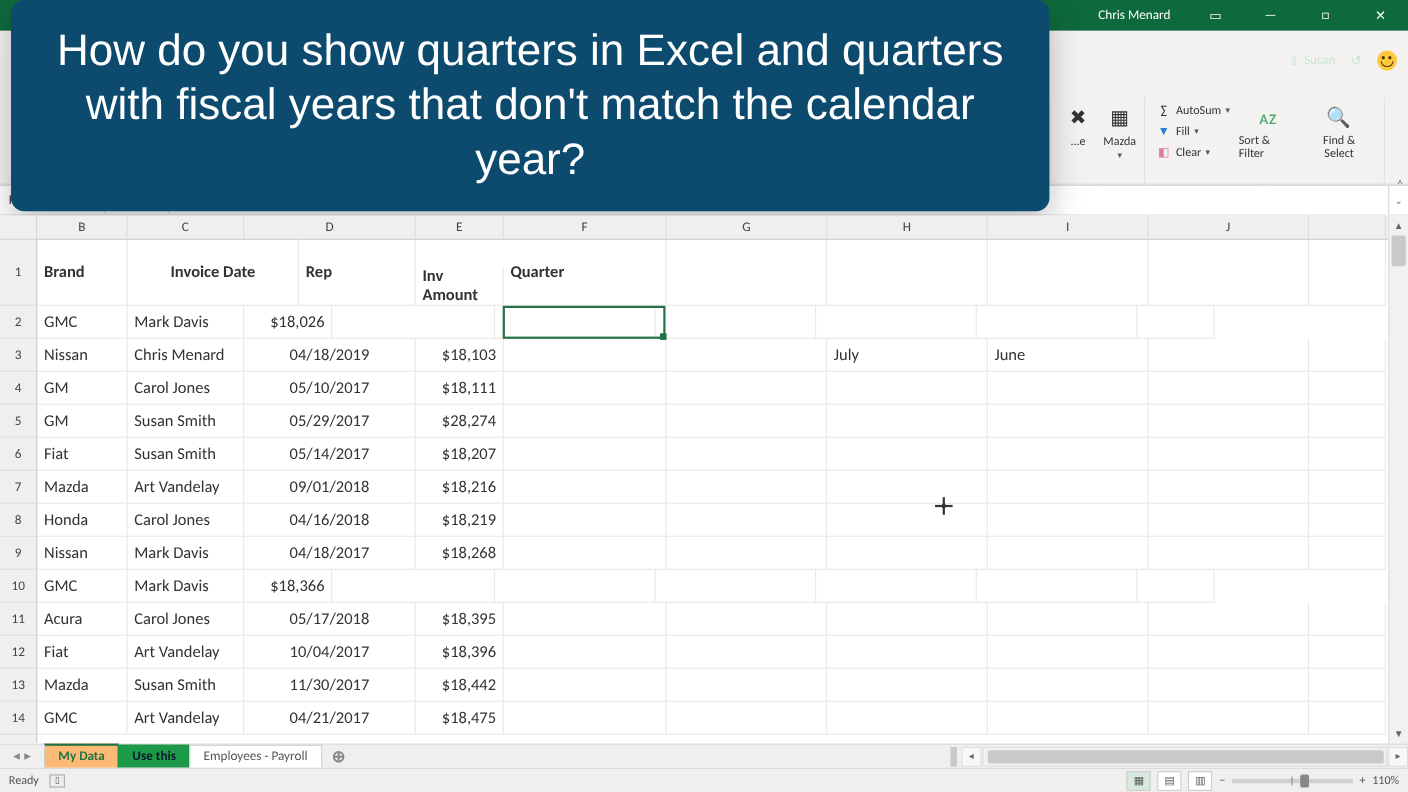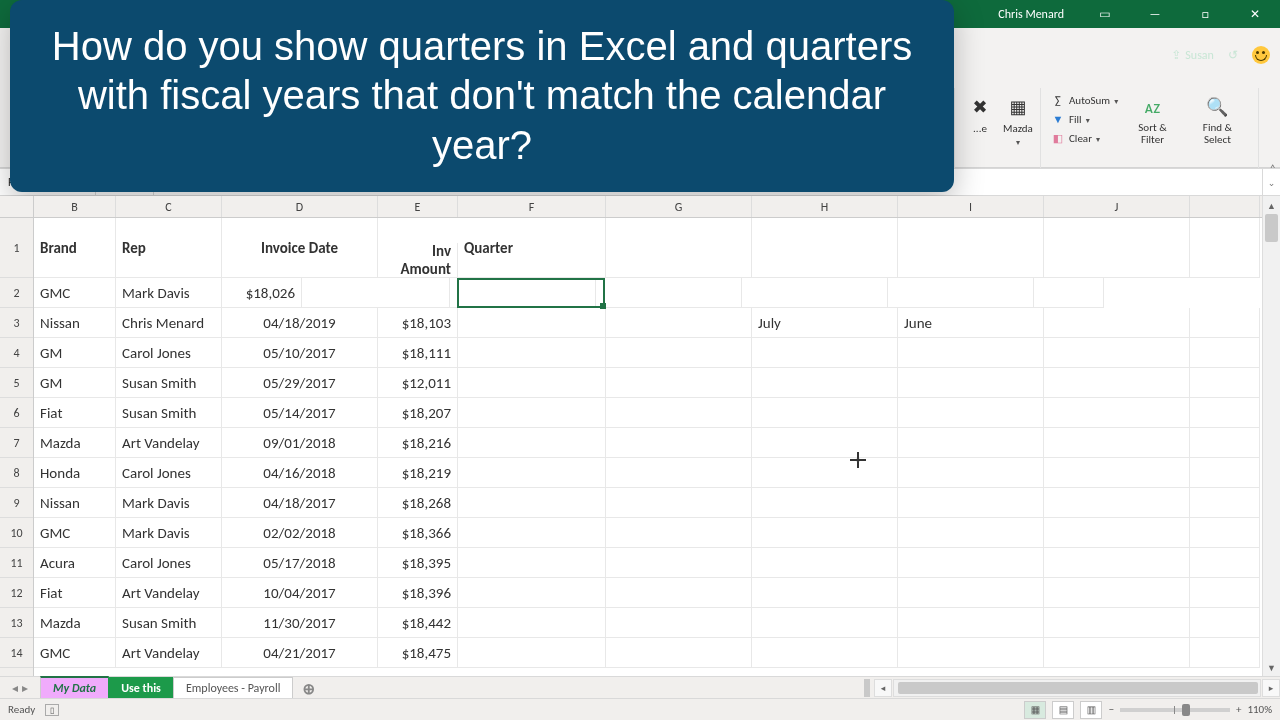--- a/index.html
+++ b/index.html
@@ -56,21 +56,21 @@
   .cC { width: 106px; }
   .cD { width: 156px; justify-content: center; }
   .cE { width: 80px; justify-content: flex-end; }
   .cF { width: 148px; }
   .cG { width: 146px; }
   .cH { width: 146px; }
   .cI { width: 146px; }
   .cJ { width: 146px; }
   .cK { width: 70px; }
   .hdrrow .cD { justify-content: center; }
-  .hdrrow .cE { justify-content: flex-end; line-height: 1.2; text-align: right; white-space: normal; margin-top: 25px; }
+  .hdrrow .cE { justify-content: flex-end; line-height: 1.2; text-align: left; white-space: normal; margin-top: 25px; }
   .hdrrow .cell { align-items: center; }
 
   .active-cell { position: absolute; border: 2px solid #217346; pointer-events: none; }
   .active-cell::after { content: ""; position: absolute; right: -3px; bottom: -3px; width: 6px; height: 6px; background: #217346; }
 
   .vscroll { position: absolute; top: 0; right: 0; width: 18px; bottom: 0; background: #f1f1f1; border-left: 1px solid #ddd; }
   .vscroll .track { position: absolute; top: 18px; bottom: 18px; left: 2px; right: 2px; background: #f1f1f1; }
   .vscroll .thumb { position: absolute; top: 0; height: 28px; left: 0; right: 0; background: #c9c9c9; border-radius: 2px; }
   .vscroll .arr { position: absolute; left: 0; right: 0; height: 18px; display: flex; align-items: center; justify-content: center; color: #666; font-size: 9px; }
   .vscroll .up { top: 0; } .vscroll .down { bottom: 0; }
@@ -80,22 +80,22 @@
   .cursor-cross::before, .cursor-cross::after { content: ""; position: absolute; background: #333; }
   .cursor-cross::before { left: 7px; top: 0; width: 2px; height: 16px; }
   .cursor-cross::after { top: 7px; left: 0; height: 2px; width: 16px; }
   .cursor-cross .d { position: absolute; left: 6px; top: 6px; width: 4px; height: 4px; border: 1px solid #333; border-radius: 50%; background: #fff; }
 
   
   .tabbar { position: absolute; bottom: 22px; left: 0; right: 0; height: 22px; background: #f1efed; border-top: 1px solid #d9d9d9; display: flex; align-items: stretch; font-size: 12px; }
   .tabnav { display: flex; align-items: center; gap: 4px; padding: 0 12px; color: #888; }
   .tabs { display: flex; align-items: flex-end; }
   .tab { padding: 3px 12px; border: 1px solid #ccc; border-bottom: none; background: #fff; margin-right: -1px; color: #217346; font-weight: 600; }
-  .tab.active { background: #f0abfc; border-top: 2px solid #217346; font-style: italic; }
-  .tab.green { background: #1c9a4a; color: #ffffff; border-color: #1c9a4a; }
+  .tab.active { background: #fdba74; border-top: 2px solid #217346; }
+  .tab.green { background: #1c9a4a; color: #0f172a; border-color: #1c9a4a; }
   .tab.normal { color: #555; font-weight: 400; }
   .tab.add { background: transparent; border: none; color: #888; font-size: 15px; padding: 0 10px; }
   .hscroll { margin-left: auto; display: flex; align-items: center; width: 420px; }
   .hscroll .arr { width: 18px; height: 18px; display: flex; align-items: center; justify-content: center; color: #666; font-size: 9px; border: 1px solid #ddd; background: #f8f8f8; }
   .hscroll .track { flex: 1; height: 18px; background: #f1f1f1; border: 1px solid #ddd; position: relative; margin: 0 1px; }
   .hscroll .thumb { position: absolute; left: 4px; top: 2px; bottom: 2px; width: 360px; background: #c9c9c9; border-radius: 2px; }
   .split { width: 6px; height: 18px; background: #c9c9c9; margin: 0 4px; }
 
   
   .statusbar { position: absolute; bottom: 0; left: 0; right: 0; height: 22px; background: #f1efed; border-top: 1px solid #d9d9d9; display: flex; align-items: center; font-size: 11px; color: #555; padding: 0 8px; gap: 10px; }
@@ -166,21 +166,21 @@
               <span class="dd">▾</span>
             </div>
           <div class="mini">
               <span class="ico" style="color:#e07b9c;">◧</span>
               <span>Clear</span>
               <span class="dd">▾</span>
             </div>
         </div>
         <div class="big-btn">
           <span class="ico" style="color:#4a6;">ᴀᴢ</span>
-          <span style="text-align:center;line-height:1.1;">Sort &amp; Filter</span>
+          <span style="line-height:1.1;">Sort &amp; Filter</span>
         </div>
         <div class="big-btn">
           <span class="ico">🔍</span>
           <span style="text-align:center;line-height:1.1;">Find &amp; Select</span>
         </div>
       </div>
       <div class="group-label">Editing</div>
     </div>
 
     <div class="group" style="width:22px;padding:0;">
@@ -235,22 +235,22 @@
       <div class="">9</div>
       <div class="">10</div>
       <div class="">11</div>
       <div class="">12</div>
       <div class="">13</div>
       <div class="">14</div>
     </div>
   <div class="cells" id="cells">
       <div class="row hdrrow">
         <div class="cell cB">Brand</div>
+        <div class="cell cD">Invoice Date</div>
         <div class="cell cC">Rep</div>
-        <div class="cell cD">Invoice Date</div>
         <div class="cell cE">Inv Amount</div>
         <div class="cell cF">Quarter</div>
         <div class="cell cG"></div>
         <div class="cell cH"></div>
         <div class="cell cI"></div>
         <div class="cell cJ"></div>
         <div class="cell cK"></div>
       </div>
       <div class="row">
         <div class="cell cB">GMC</div>
@@ -284,21 +284,21 @@
         <div class="cell cG"></div>
         <div class="cell cH"></div>
         <div class="cell cI"></div>
         <div class="cell cJ"></div>
         <div class="cell cK"></div>
       </div>
       <div class="row">
         <div class="cell cB">GM</div>
         <div class="cell cC">Susan Smith</div>
         <div class="cell cD">05/29/2017</div>
-        <div class="cell cE">$12,011</div>
+        <div class="cell cE">$28,274</div>
         <div class="cell cF"></div>
         <div class="cell cG"></div>
         <div class="cell cH"></div>
         <div class="cell cI"></div>
         <div class="cell cJ"></div>
         <div class="cell cK"></div>
       </div>
       <div class="row">
         <div class="cell cB">Fiat</div>
         <div class="cell cC">Susan Smith</div>
@@ -343,21 +343,20 @@
         <div class="cell cF"></div>
         <div class="cell cG"></div>
         <div class="cell cH"></div>
         <div class="cell cI"></div>
         <div class="cell cJ"></div>
         <div class="cell cK"></div>
       </div>
       <div class="row">
         <div class="cell cB">GMC</div>
         <div class="cell cC">Mark Davis</div>
-        <div class="cell cD">02/02/2018</div>
         <div class="cell cE">$18,366</div>
         <div class="cell cF"></div>
         <div class="cell cG"></div>
         <div class="cell cH"></div>
         <div class="cell cI"></div>
         <div class="cell cJ"></div>
         <div class="cell cK"></div>
       </div>
       <div class="row">
         <div class="cell cB">Acura</div>

